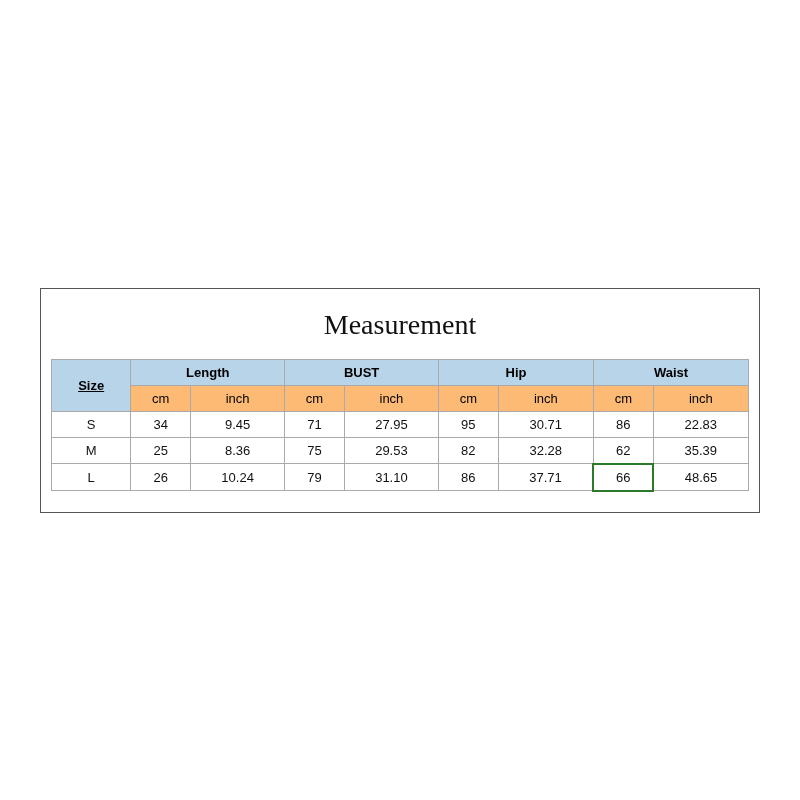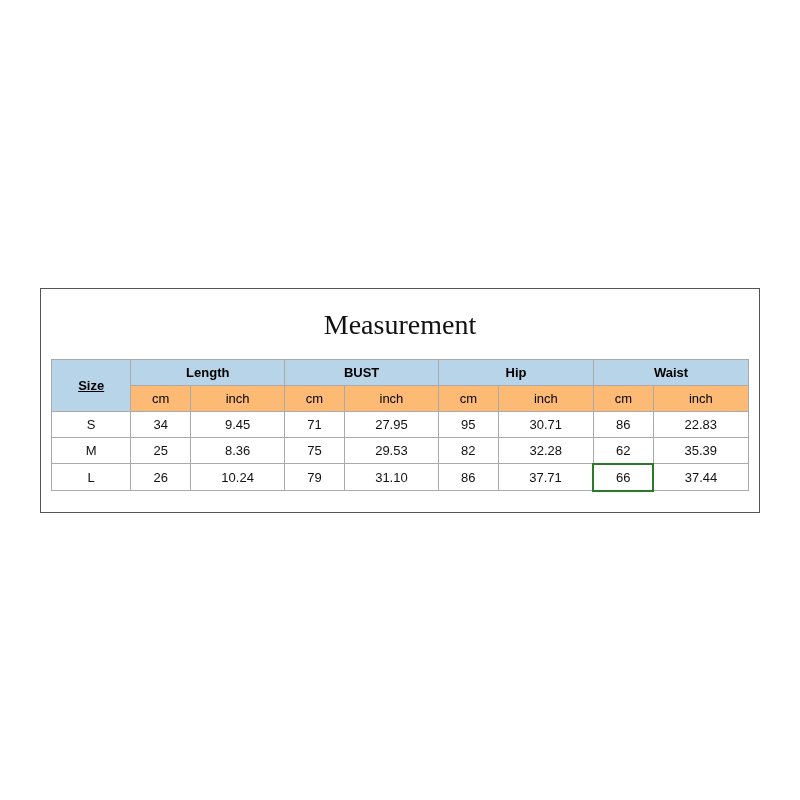--- a/index.html
+++ b/index.html
@@ -107,17 +107,17 @@
         </tr>
         <tr class="data-row">
           <td>L</td>
           <td>26</td>
           <td>10.24</td>
           <td>79</td>
           <td>31.10</td>
           <td>86</td>
           <td>37.71</td>
           <td class="highlight-cell">66</td>
-          <td>37.44</td>
+          <td>48.65</td>
         </tr>
       </tbody>
   </table>
 </div>
 
 </body></html>

